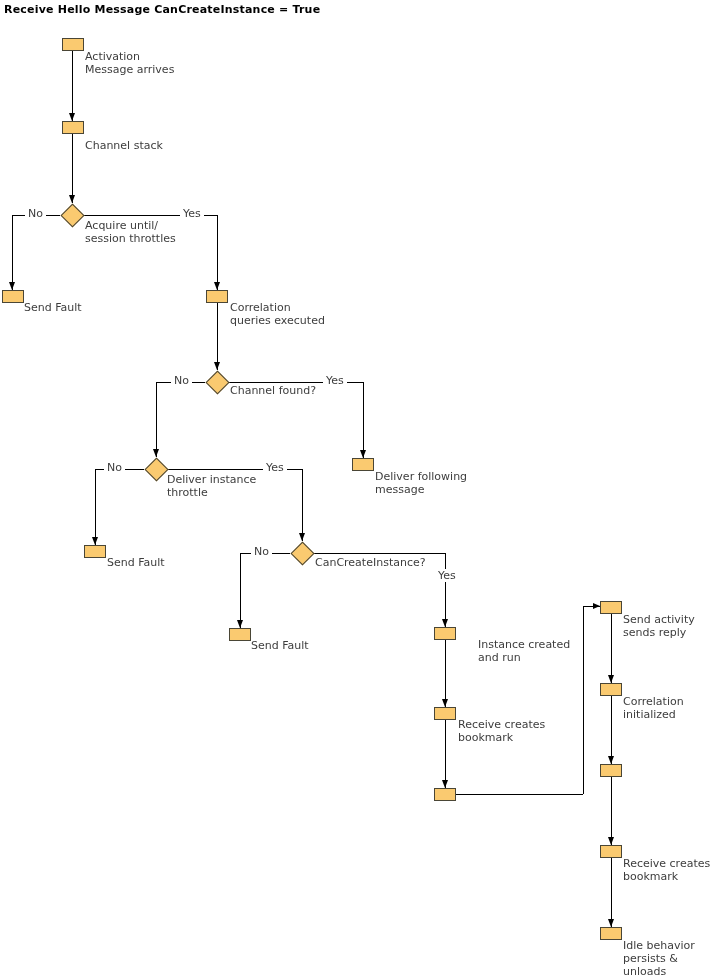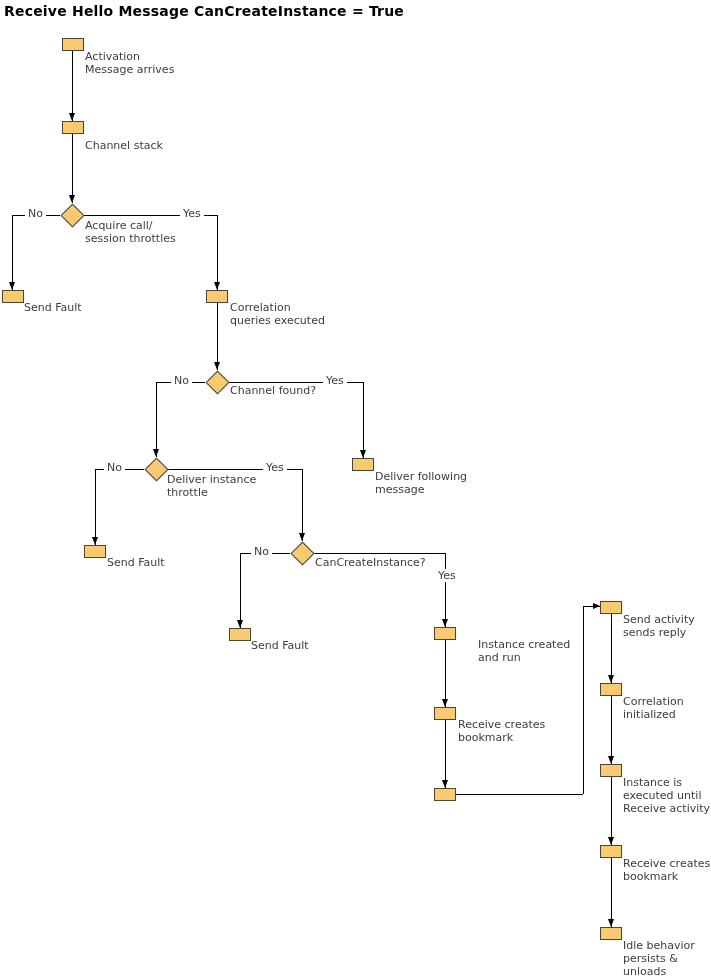--- a/index.html
+++ b/index.html
@@ -1,21 +1,21 @@
 <!DOCTYPE html>
 <html style="--node-fill: #FACA70; --node-border: #4A4636; --line: #000000; --text: #3D3D3D; --background: #FFFFFF;"><head>
 <meta charset="utf-8">
 <style>
   html,body { margin:0; padding:0; background:#fff; }
   #canvas {
     position:relative; width:711px; height:977px; background:#fff;
     font-family:"DejaVu Sans","Liberation Sans",sans-serif; overflow:hidden;
   }
   .title {
-    position:absolute; left:4px; top:3px; font-size:14px; font-weight:bold;
+    position:absolute; left:4px; top:3px; font-size:11px; font-weight:bold;
     color:#000; white-space:nowrap; letter-spacing:0.2px;
   }
   .box {
     position:absolute; width:22px; height:13px; box-sizing:border-box;
     background:var(--node-fill,#FACA70); border:1px solid var(--node-border,#4A4636);
   }
   .diamond {
     position:absolute; width:17px; height:17px; box-sizing:border-box;
     background:var(--node-fill,#FACA70); border:1px solid var(--node-border,#4A4636);
     transform:rotate(45deg);
@@ -129,35 +129,32 @@
 
   <div class="box" style="left:600px;top:601px"></div>
   <div class="lbl" style="left:623px;top:613px">Send activity
 sends reply</div>
 
   <div class="box" style="left:600px;top:683px"></div>
   <div class="lbl" style="left:623px;top:695px">Correlation
 initialized</div>
 
   <div class="box" style="left:600px;top:764px"></div>
-  <div class="lbl" style="left:623px;top:776px">Instance is
-executed until
-Receive activity</div>
 
   <div class="box" style="left:600px;top:845px"></div>
   <div class="lbl" style="left:623px;top:857px">Receive creates
 bookmark</div>
 
   <div class="box" style="left:600px;top:927px"></div>
   <div class="lbl" style="left:623px;top:939px">Idle behavior
 persists &amp;
 unloads instance</div>
 
   <div class="diamond" style="left:63.5px;top:206.5px"></div>
-  <div class="lbl" style="left:85px;top:219px">Acquire call/
+  <div class="lbl" style="left:85px;top:219px">Acquire until/
 session throttles</div>
   <div class="elbl" style="left:25px;top:207px">No</div>
   <div class="elbl" style="left:180px;top:207px">Yes</div>
 
   <div class="diamond" style="left:208.5px;top:373.5px"></div>
   <div class="lbl" style="left:230px;top:384px">Channel found?</div>
   <div class="elbl" style="left:171px;top:374px">No</div>
   <div class="elbl" style="left:323px;top:374px">Yes</div>
 
   <div class="diamond" style="left:147.5px;top:460.5px"></div>

